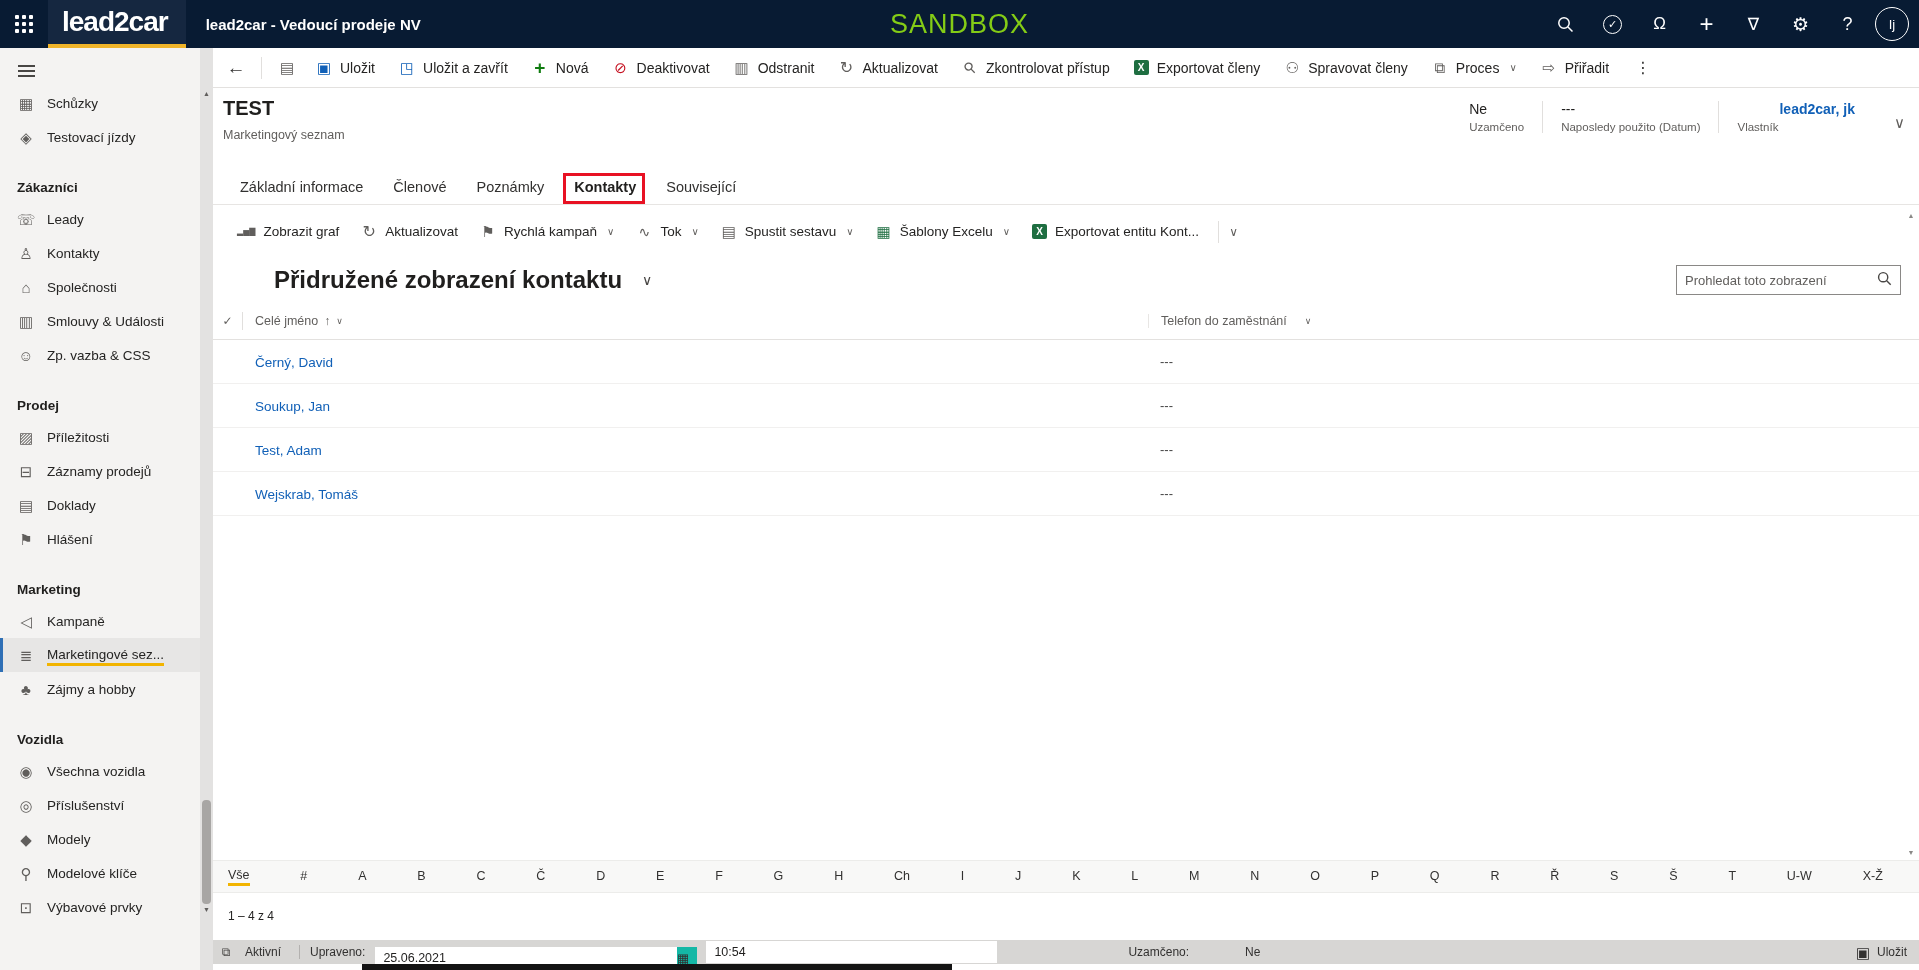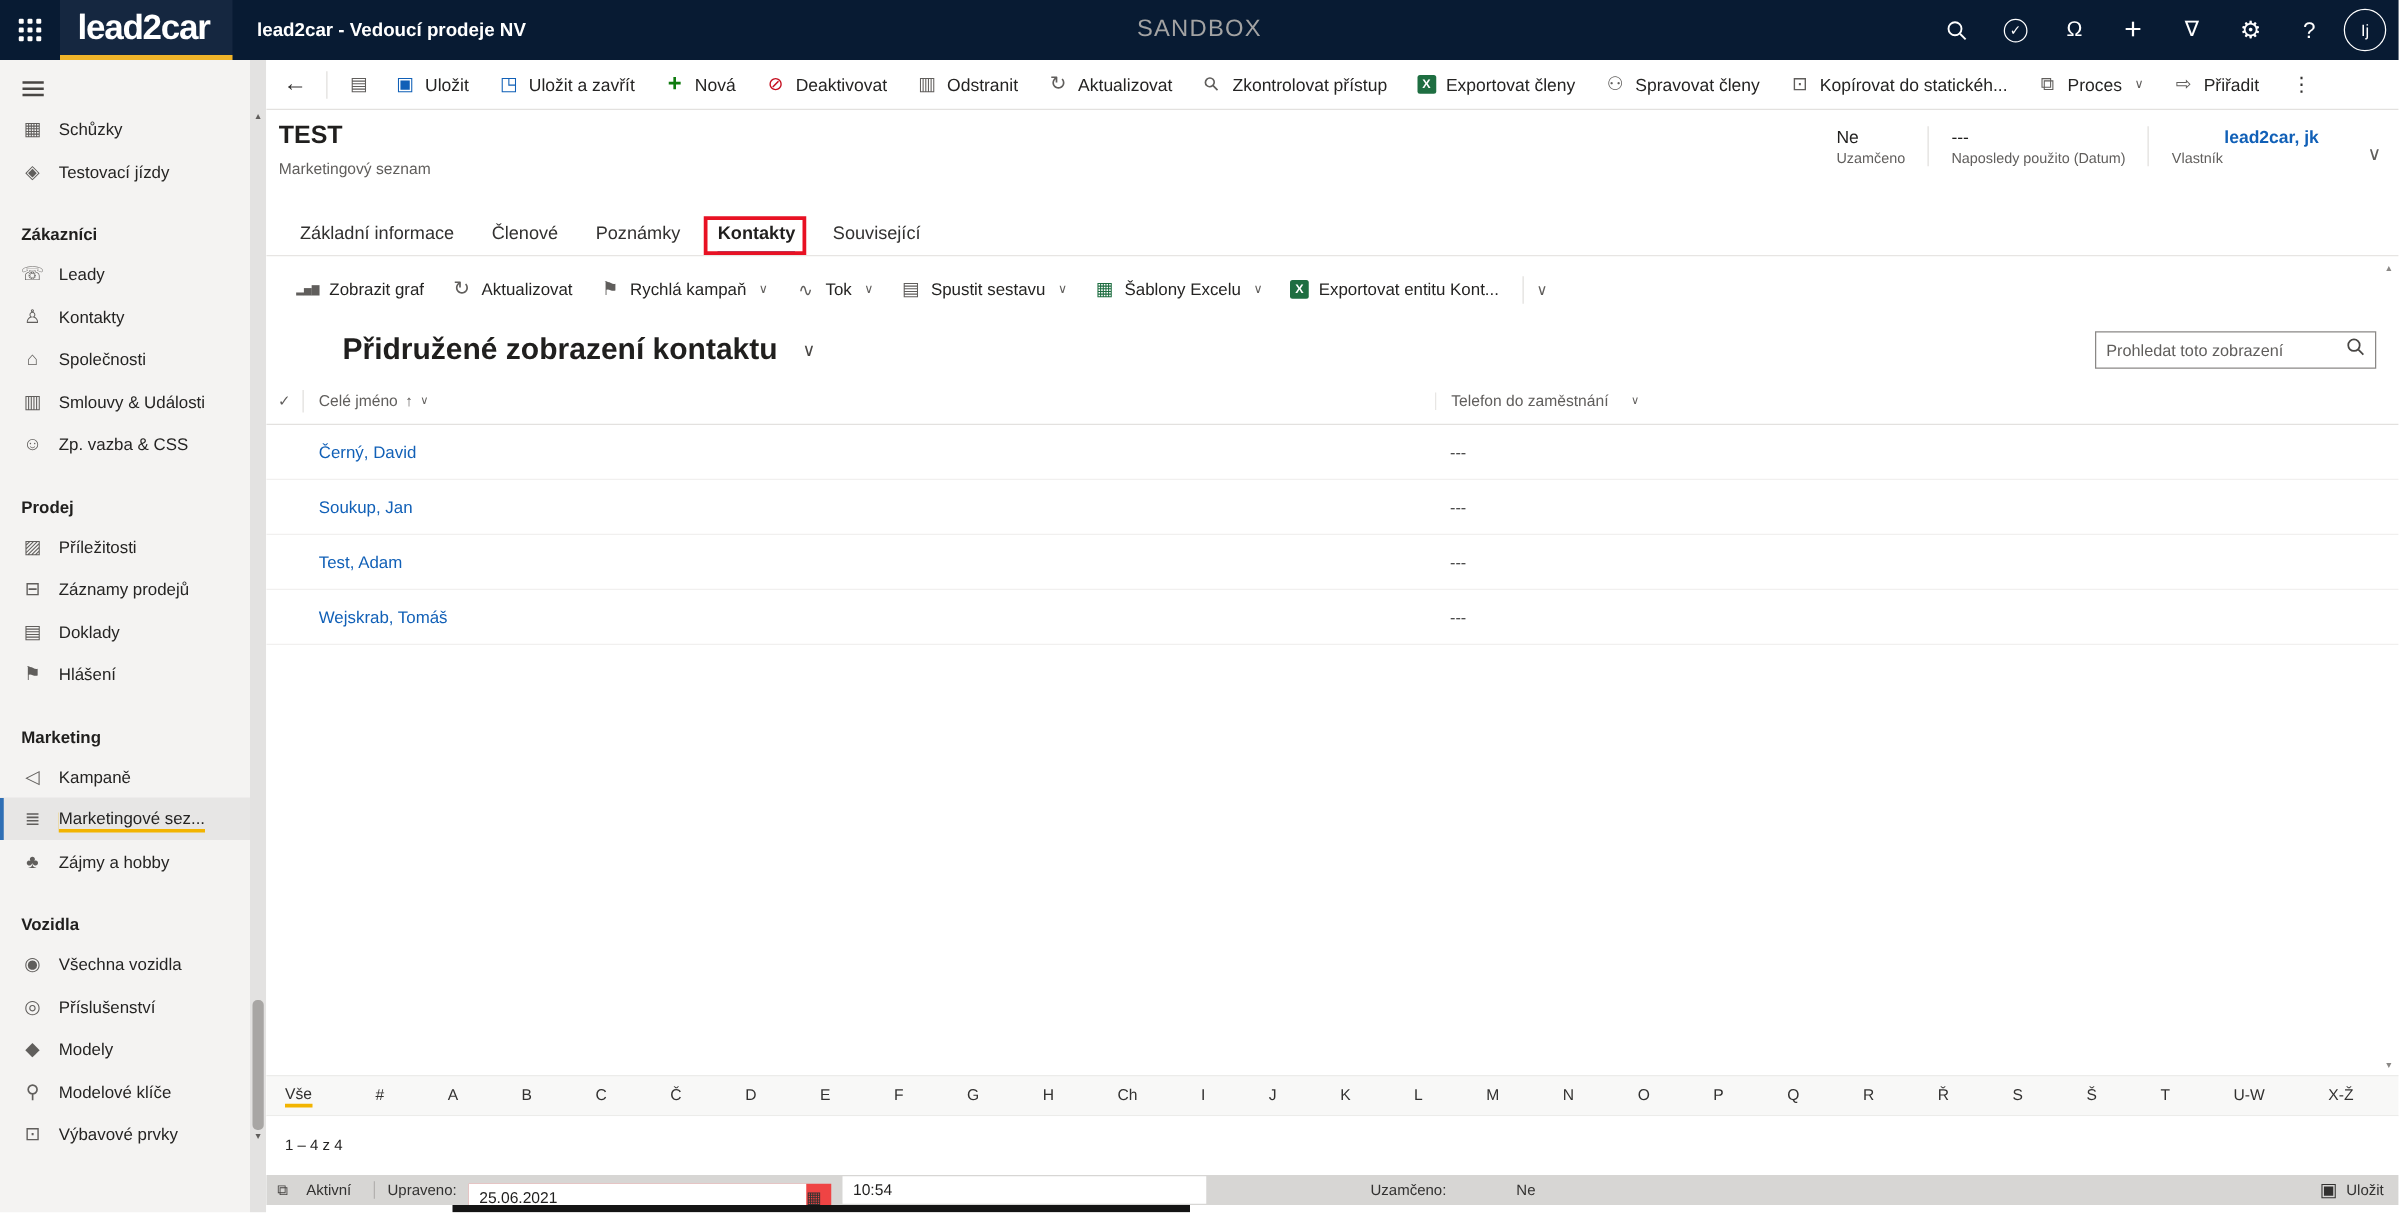--- a/index.html
+++ b/index.html
@@ -8,21 +8,21 @@
   .page { position:relative; width:1919px; height:970px; }
 
   
   .topbar { position:relative; height:48px; background:#081b33; display:flex; align-items:center; color:#fff; }
   .waffle { width:48px; height:48px; display:flex; align-items:center; justify-content:center; cursor:pointer; }
   .waffle-grid { display:grid; grid-template-columns:repeat(3,4px); grid-template-rows:repeat(3,4px); gap:3px; }
   .waffle-grid i { width:4px; height:4px; background:#fff; border-radius:1px; }
   .logo-block { height:48px; display:flex; align-items:center; padding:0 18px 0 14px; background:#152judging740; background:#152740; border-bottom:4px solid #f0b429;justify-content:flex-end; }
   .logo-text { font-size:28px; font-weight:700; letter-spacing:-1px; color:#fff; }
   .win-title { margin-left:20px; font-size:15px; font-weight:600; color:#fff; white-space:nowrap; }
-  .env-label { position:absolute; left:50%; transform:translateX(-50%); font-size:19px; letter-spacing:1px; color:#a3a3a3; font-weight:400; }
+  .env-label { position:absolute; left:50%; transform:translateX(-50%); font-size:27px; letter-spacing:1px; color:#84cc16; font-weight:400; }
   .tb-right { margin-left:auto; display:flex; align-items:center; height:48px; }
   .tb-icon { width:47px; height:48px; display:flex; align-items:center; justify-content:center; font-size:17px; color:#fff; cursor:pointer; }
   .tb-icon svg { display:block; }
   .tb-bulb::before { content:"Ω"; font-size:17px; }
   .tb-plus::before { content:"+"; font-size:24px; font-weight:300; }
   .tb-filter::before { content:"∇"; font-size:17px; }
   .tb-gear::before { content:"⚙"; font-size:19px; }
   .tb-help::before { content:"?"; font-size:18px; }
   .tb-check { position:relative; }
   .tb-check i { width:19px; height:19px; border:1.6px solid #fff; border-radius:50%; display:flex; align-items:center; justify-content:center; font-style:normal; font-size:11px; }
@@ -163,21 +163,21 @@
   .pager { position:absolute; left:0; right:0; bottom:30px; height:47px; background:#fff; }
   .pager-text { position:absolute; left:15px; top:16px; font-size:12px; color:#252423;text-align:right; }
 
   
   .statusbar { position:absolute; left:0; right:0; bottom:6px; height:24px; background:#d7d6d4; display:flex; align-items:center; font-size:12px; color:#323130; }
   .sb-expand { width:26px; text-align:center; font-size:12px; color:#484644; cursor:pointer; }
   .sb-state { margin:0 10px 0 6px; }
   .sb-div { width:1px; height:14px; background:#b3b1af; margin:0 8px; }
   .sb-lbl { margin:0 10px 0 2px; white-space:nowrap; }
   .sb-input { height:22px; background:#fff; border:none; outline:none; font-size:12.5px; color:#201f1e; padding:0 8px; font-family:inherit; }
-  .sb-date-wrap { position:relative; width:290px; height:22px; background:#ef4444; display:flex; align-items:center;margin-top:12px; }
+  .sb-date-wrap { position:relative; width:322px; height:22px; background:#14b8a6; display:flex; align-items:center;margin-top:12px; }
   .sb-date-wrap input { flex:1; }
   .sb-cal { font-style:normal; font-size:13px; color:#323130; padding-right:8px; cursor:pointer; }
   .sb-time { width:291px; margin-left:9px; }
   .sb-locked-lbl { margin-left:131px; }
   .sb-locked-val { margin-left:46px; }
   .sb-save { margin-left:auto; margin-right:12px; display:flex; align-items:center; gap:6px; cursor:pointer; }
   .sb-save .gi { color:#323130; }
   .sb-save .gi::before { content:"▣"; }
   .blackstrip { position:absolute; bottom:0; left:149px; width:590px; height:6px; background:#141414; }
 </style>
@@ -413,25 +413,20 @@
               <span class="cmd-label">Exportovat členy</span>
 
             </div>
 
             <div class="cmd-item" data-name="command-button">
               <i class="gi" data-name="people-icon"></i>
               <span class="cmd-label">Spravovat členy</span>
 
             </div>
 
-            <div class="cmd-item" data-name="command-button">
-              <i class="gi" data-name="copy-icon"></i>
-              <span class="cmd-label">Kopírovat do statickéh...</span>
-
-            </div>
 
             <div class="cmd-item" data-name="command-button">
               <i class="gi" data-name="process-icon"></i>
               <span class="cmd-label">Proces</span>
               <span class="chev" data-name="chevron-down-icon">∨</span>
             </div>
 
             <div class="cmd-item" data-name="command-button">
               <i class="gi" data-name="assign-icon"></i>
               <span class="cmd-label">Přiřadit</span>

